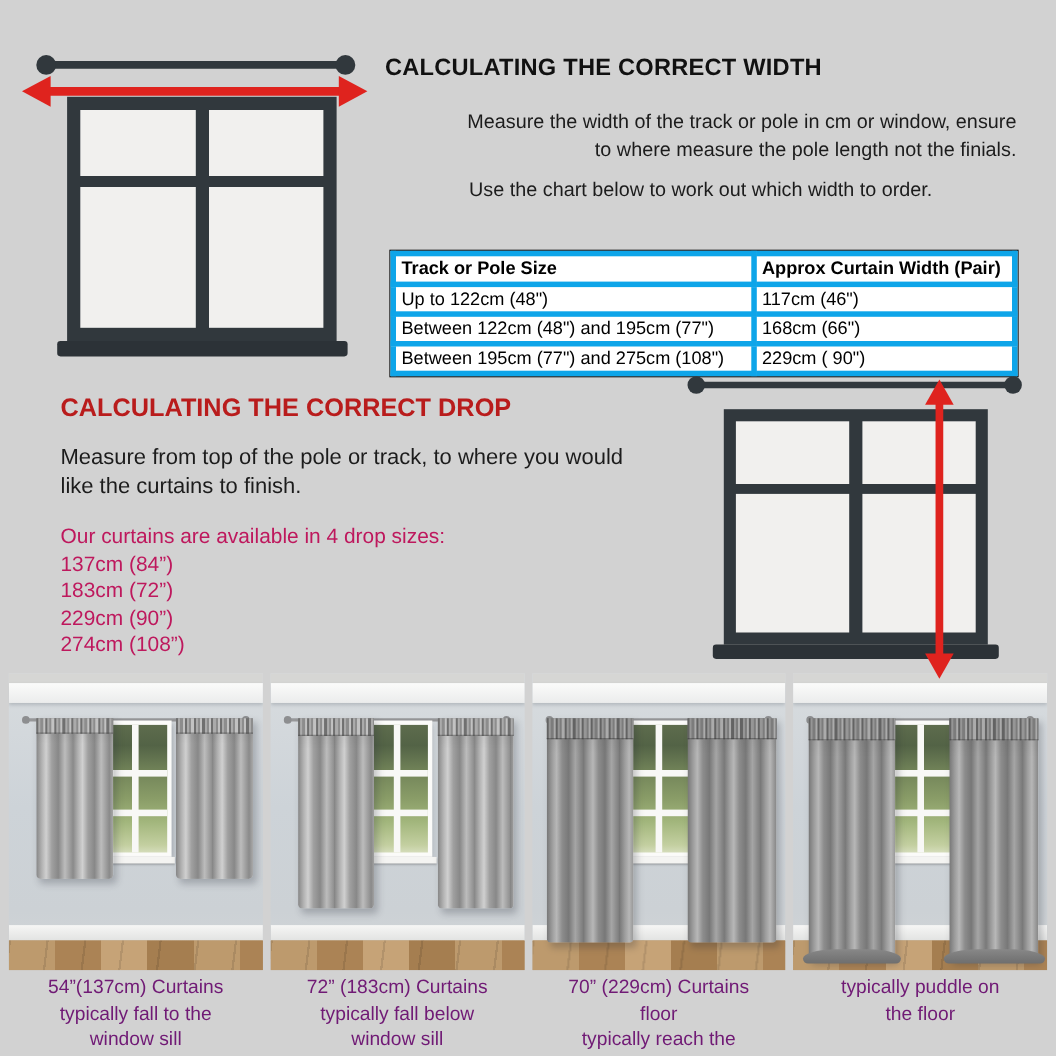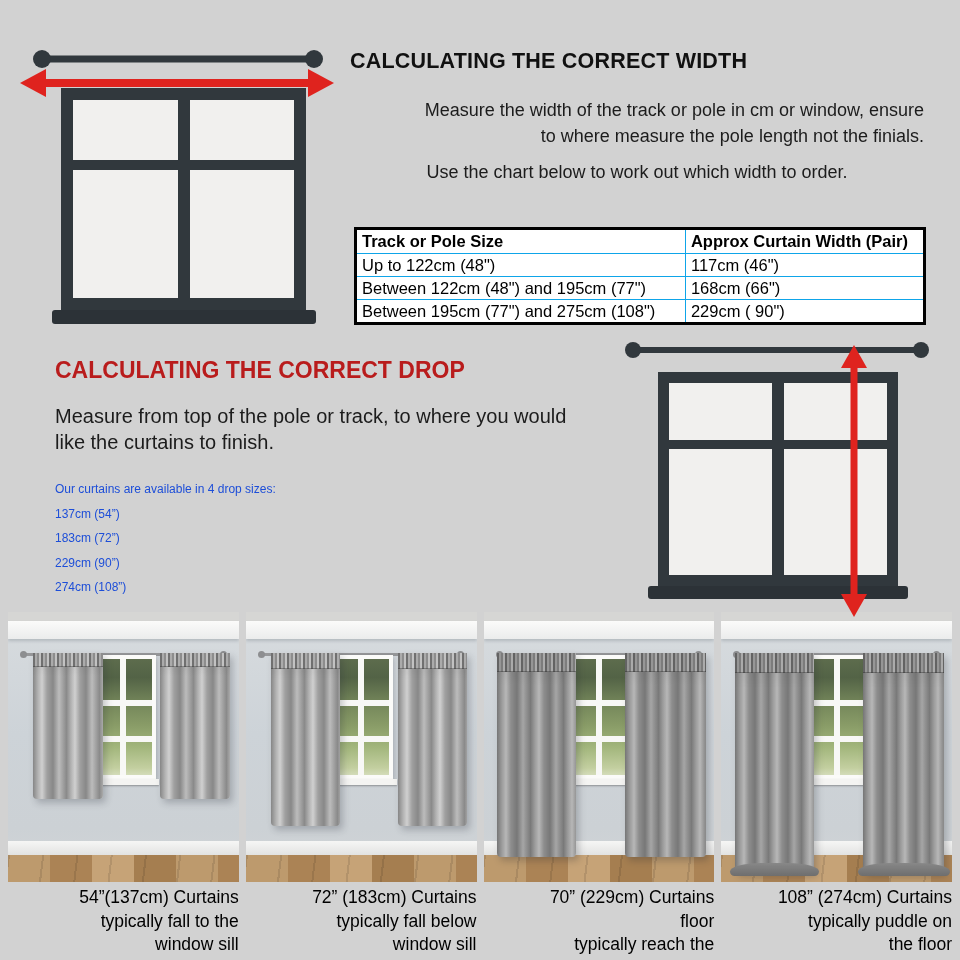--- a/index.html
+++ b/index.html
@@ -15,30 +15,30 @@
   .w-title{position:absolute;left:350px;top:49px;width:574px;text-align:left;padding-right:14px;
            font-size:21.5px;font-weight:bold;color:#111;letter-spacing:.2px;}
   .w-intro{position:absolute;left:350px;top:97px;width:574px;text-align:right;
            font-size:18px;line-height:26px;color:#1c1c1c;}
   .w-hint{position:absolute;left:350px;top:162px;width:574px;text-align:center;
           font-size:18px;color:#1c1c1c;}
 
   
   .size-table{position:absolute;left:355px;top:228px;width:570px;border-collapse:collapse;
               background:#fff;font-size:16.5px;color:#000;}
-  .size-table th,.size-table td{border:1px solid #0ea5e9;padding:0 5px;height:22px;
+  .size-table th,.size-table td{border:5px solid #0ea5e9;padding:0 5px;height:22px;
               text-align:left;font-weight:normal;white-space:nowrap;}
   .size-table th{font-weight:bold;height:23px;}
   .size-table{border:2px solid #000;box-shadow:0 0 0 1px #000;}
   .col-track{width:58%;}
 
   
   .d-title{position:absolute;left:55px;top:357px;font-size:23px;font-weight:bold;color:#b91c1c;}
   .d-intro{position:absolute;left:55px;top:403px;width:560px;font-size:20px;line-height:26px;color:#1c1c1c;}
-  .d-sizes{position:absolute;left:55px;top:477px;font-size:12px;line-height:24.5px;color:#1d4ed8;}
+  .d-sizes{position:absolute;left:55px;top:477px;font-size:19px;line-height:24.5px;color:#be185d;}
 
   
   .photos{position:absolute;top:612px;left:0;width:960px;height:270px;display:flex;
           gap:7px;padding:0 8px;box-sizing:border-box;z-index:1;}
   .photo{flex:1;position:relative;overflow:hidden;
          background:linear-gradient(180deg,#d8dcdf 0%,#cdd3d8 45%,#ccd1d5 80%,#d3d6d8 100%);}
   .ceiling{position:absolute;top:0;left:0;right:0;height:9px;background:#d6d6d4;}
   .cornice{position:absolute;top:9px;left:0;right:0;height:18px;
            background:linear-gradient(#fbfbfa,#ebecec);box-shadow:0 2px 3px rgba(80,90,100,.25);}
   .baseboard{position:absolute;bottom:27px;left:0;right:0;height:14px;
@@ -77,21 +77,21 @@
   .p3 .curtain.right,.p4 .curtain.right{right:3.5%;width:35%;}
   .p3 .curtain{height:75.5%;}
   .p4 .curtain{height:81.5%;}
   .p4 .curtain::after{content:'';position:absolute;bottom:-3px;left:-7%;right:-7%;height:13px;
          background:linear-gradient(180deg,#9a9a9a,#7d7d7d);
          border-radius:45% 45% 6px 6px / 85% 85% 6px 6px;}
 
   
   .captions{position:absolute;top:886px;left:0;width:960px;display:flex;gap:7px;
             padding:0 8px;box-sizing:border-box;}
-  .caption{flex:1;text-align:right;font-size:17.5px;line-height:23.5px;color:#000000;}
+  .caption{flex:1;text-align:center;font-size:17.5px;line-height:23.5px;color:#701a75;}
 </style>
 </head>
 <body>
 
 <div class="page">
 
   <div class="illus illus-width">
     <svg width="322" height="292" viewBox="0 0 322 292">
       <g>
         <line x1="26" y1="21" x2="298" y2="21" stroke="#31383d" stroke-width="7"></line>
@@ -142,21 +142,21 @@
   </tbody>
     </table>
 
   <div class="d-title">CALCULATING THE CORRECT DROP</div>
   <div class="d-intro">
     <div>Measure from top of the pole or track, to where you would</div>
     <div>like the curtains to finish.</div>
   </div>
   <div class="d-sizes">
     <div>Our curtains are available in 4 drop sizes:</div>
-    <div>137cm (54”)</div>
+    <div>137cm (84”)</div>
     <div>183cm (72”)</div>
     <div>229cm (90”)</div>
     <div>274cm (108”)</div>
   </div>
 
   <div class="illus illus-drop">
     <svg width="322" height="288" viewBox="0 0 322 288">
       <g>
         <line x1="17" y1="14" x2="305" y2="14" stroke="#31383d" stroke-width="6"></line>
         <circle cx="17" cy="14" r="8" fill="#31383d"></circle>
@@ -251,19 +251,18 @@
       <div>72” (183cm) Curtains</div>
       <div>typically fall below</div>
       <div>window sill</div>
     </div>
     <div class="caption">
       <div>70” (229cm) Curtains</div>
       <div>floor</div>
       <div>typically reach the</div>
     </div>
     <div class="caption">
-      <div>108” (274cm) Curtains</div>
       <div>typically puddle on</div>
       <div>the floor</div>
     </div>
   </div>
 
 </div>
 
 </body></html>

